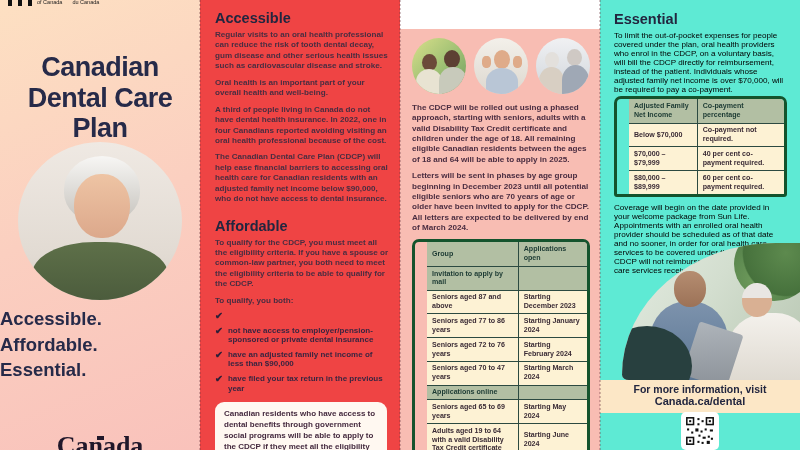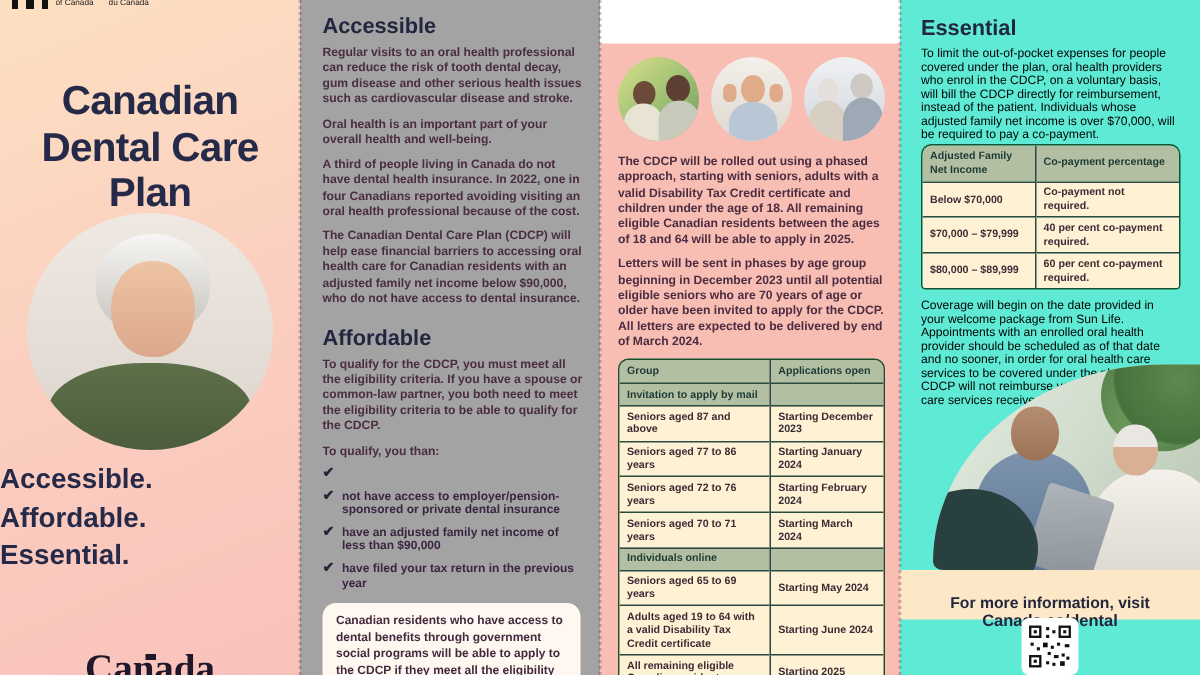--- a/index.html
+++ b/index.html
@@ -30,41 +30,41 @@
   .wordmark { position:absolute; bottom:-11px; left:50%; transform:translateX(-50%);
     font-family:"Liberation Serif", serif; font-weight:700; font-size:26px; color:#20172a; }
   .wordmark-flag { position:absolute; right:96px; bottom:10px; width:7px; height:4px; background:#20172a; }
 
   
   .panel { padding:10px 11px 0 15px; }
   h2 { font-size:14.5px; font-weight:800; color:#22263f; margin:0 0 4px; }
   .panel p { font-size:8.1px; line-height:1.29; font-weight:600; color:#4a2d41; margin:0 0 6px; }
 
   
-  .col2 { background:#a3a3a3; }
+  .col2 { background:#ef4444; }
   .h-gap { margin-top:13px; }
   .qualify { margin-bottom:5px !important; }
   .check-item { display:flex; gap:5px; margin:0 0 5px; font-size:8px; font-weight:700;
     color:#3a2540; line-height:1.2; }
   .check { font-size:9.5px; line-height:1; color:#2c1f38; }
   .note-box { margin-top:9px; margin-right:2px; background:#fff8f1; border-radius:9px;
     padding:7px 9px; font-size:8px; font-weight:700; line-height:1.36; color:#44293e; }
 
   
   .col3 { background:#f8bdb3; padding:9px 10px 0 12px;margin-top:29px; }
   .circles { display:flex; justify-content:center; gap:8px; margin-bottom:9px; }
   .circle { width:56px; height:56px; border-radius:50%; overflow:hidden; position:relative; }
   .c1 { background:linear-gradient(135deg,#d9df8a 0%,#9cbf73 55%,#6f9a5e 100%); }
   .c2 { background:linear-gradient(180deg,#f3f0ea 0%,#ddd8cf 100%); }
   .c3 { background:linear-gradient(180deg,#f0f1f3 0%,#cfd5da 100%); }
   .head { position:absolute; border-radius:50%; }
   .torso { position:absolute; border-radius:50% 50% 0 0; }
   .col3 p { font-size:8.1px; line-height:1.28; font-weight:600; color:#4a2d41; margin:0 0 6px; }
 
-  .tbl-wrap { border:1px solid #14532d; border-radius:7px 7px 3px 3px; overflow:hidden; margin:2px 0 6px; }
+  .tbl-wrap { border:3px solid #14532d; border-radius:7px 7px 3px 3px; overflow:hidden; margin:2px 0 6px;padding-left:12px; }
   table { width:100%; border-collapse:collapse; font-size:7.1px; line-height:1.25; }
   th { background:#b2bfa3; color:#1c3a33; font-weight:700; text-align:left; padding:3px 5px; }
   td { background:#fdf2d4; color:#3a2b35; font-weight:600; padding:2.5px 5px; border-top:1px solid #2c4a41; }
   td + td, th + th { border-left:1px solid #2c4a41; }
   td.sub { background:#b2bfa3; color:#1c3a33; font-weight:700; }
   .w1 { width:57%; }
 
   
   .col4 { background:#5eead4; padding:11px 13px 0 14px; }
   .col4 p { font-size:8.1px; }
@@ -80,21 +80,21 @@
     border-radius:48%; background:linear-gradient(180deg,#b58d71,#9c7257); }
   .woman-cardigan { position:absolute; right:-8px; top:70px; width:80px; height:70px;
     border-radius:50% 40% 0 0; background:linear-gradient(180deg,#f4f1ec,#ded9d0); }
   .woman-head { position:absolute; right:28px; top:40px; width:30px; height:34px;
     border-radius:48%; background:linear-gradient(180deg,#e9e6e3 0 45%,#d9b093 45%); }
   .tablet { position:absolute; left:68px; top:84px; width:46px; height:56px;
     background:linear-gradient(160deg,#aeb4ba,#8b9198); transform:rotate(18deg); border-radius:3px; }
   .sofa { position:absolute; left:-20px; bottom:-26px; width:90px; height:80px;
     border-radius:50%; background:#28403f; }
   .info-banner { position:absolute; left:0; right:0; top:380px; height:33px; background:#fce7c6;
-    text-align:center; color:#22263f; padding-top:16px; }
+    text-align:center; color:#22263f; padding-top:3px; }
   .banner-l1 { font-size:10.5px; font-weight:700; }
   .banner-l2 { font-size:11px; font-weight:800; cursor:pointer; }
   .qr-box { position:absolute; left:50%; top:412px; transform:translateX(-50%); width:38px; height:38px;
     background:#fff; border-radius:5px; display:flex; align-items:center; justify-content:center; }
 
   
   .fold { position:absolute; top:0; bottom:0; width:0; border-left:2px dotted rgba(104,49,59,0.30); }
   .f1 { left:199px; } .f2 { left:399px; } .f3 { left:599px; }
 </style>
 </head>
@@ -129,21 +129,21 @@
 
   <div class="col col2 panel">
     <h2>Accessible</h2>
     <p>Regular visits to an oral health professional can reduce the risk of tooth dental decay, gum disease and other serious health issues such as cardiovascular disease and stroke.</p>
     <p>Oral health is an important part of your overall health and well-being.</p>
     <p>A third of people living in Canada do not have dental health insurance. In 2022, one in four Canadians reported avoiding visiting an oral health professional because of the cost.</p>
     <p>The Canadian Dental Care Plan (CDCP) will help ease financial barriers to accessing oral health care for Canadian residents with an adjusted family net income below $90,000, who do not have access to dental insurance.</p>
 
     <h2 class="h-gap">Affordable</h2>
     <p>To qualify for the CDCP, you must meet all the eligibility criteria. If you have a spouse or common-law partner, you both need to meet the eligibility criteria to be able to qualify for the CDCP.</p>
-    <p class="qualify">To qualify, you than:</p>
+    <p class="qualify">To qualify, you both:</p>
 
     <div class="check-item">
       <span class="check">✔</span>
     </div>
     <div class="check-item">
       <span class="check">✔</span>
       <span>not have access to employer/pension-sponsored or private dental insurance</span>
     </div>
     <div class="check-item">
       <span class="check">✔</span>
@@ -199,25 +199,25 @@
         </tr>
         <tr>
           <td>Seniors aged 77 to 86 years</td>
           <td>Starting January 2024</td>
         </tr>
         <tr>
           <td>Seniors aged 72 to 76 years</td>
           <td>Starting February 2024</td>
         </tr>
         <tr>
-          <td>Seniors aged 70 to 71 years</td>
+          <td>Seniors aged 70 to 47 years</td>
           <td>Starting March 2024</td>
         </tr>
         <tr>
-          <td class="sub">Individuals online</td>
+          <td class="sub">Applications online</td>
           <td class="sub"></td>
         </tr>
         <tr>
           <td>Seniors aged 65 to 69 years</td>
           <td>Starting May 2024</td>
         </tr>
         <tr>
           <td>Adults aged 19 to 64 with a valid Disability Tax Credit certificate</td>
           <td>Starting June 2024</td>
         </tr>

